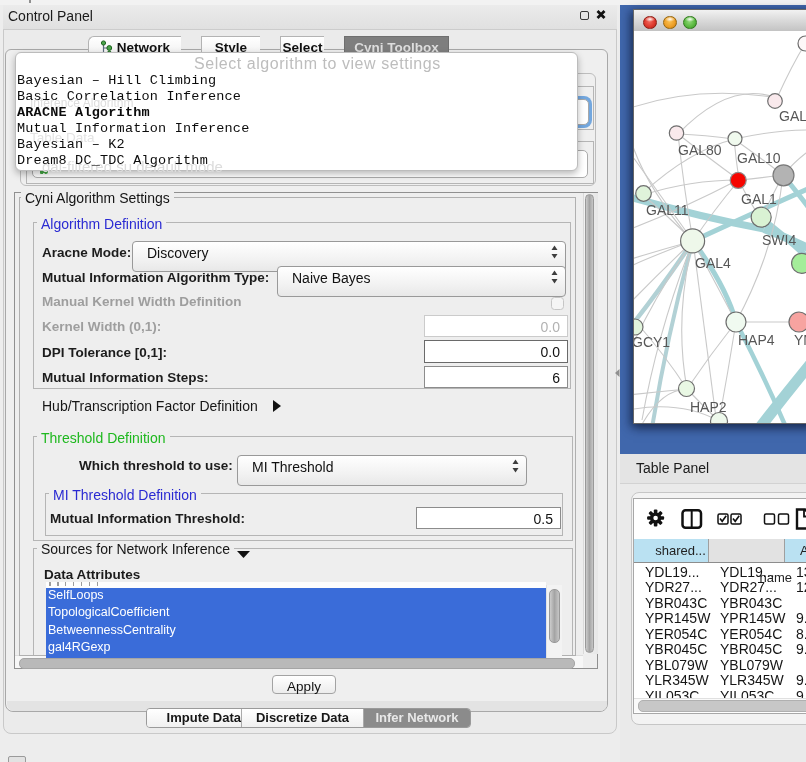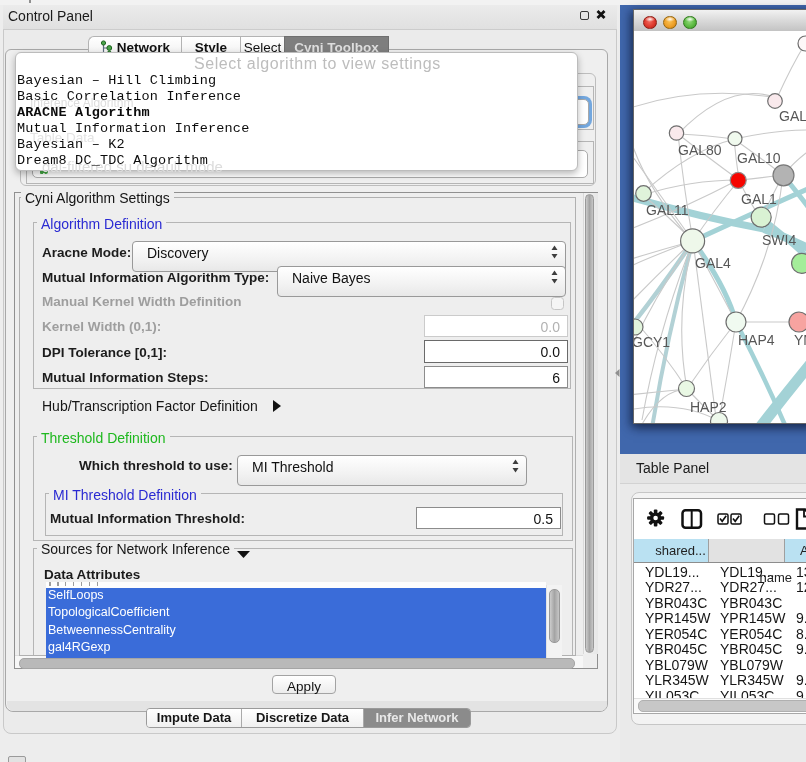--- a/index.html
+++ b/index.html
@@ -199,35 +199,35 @@
 <div class="abs" style="left:8px;top:8px;font-size:14px;color:#1b1b1b;">Control Panel</div>
 <div class="abs" style="left:580px;top:11px;width:9px;height:9px;border:1.5px solid #3a3a3a;border-radius:2px;box-sizing:border-box;"></div>
 <svg class="abs" style="left:594px;top:7px;" width="14" height="14">
   <path d="M3.5 4 L10.5 11 M10.5 4 L3.5 11" stroke="#121212" stroke-width="2.8" stroke-linecap="butt"></path>
 </svg>
 
 <div class="abs" style="left:5px;top:49px;width:603px;height:663px;background:#efefef;
   border:1px solid #a8a8a8;border-radius:6px 6px 8px 8px;box-sizing:border-box;"></div>
 <div class="abs" style="left:7px;top:701px;width:600px;height:10px;background:#e3e3e3;border-radius:0 0 7px 7px;"></div>
 
-<div class="abs" style="left:88px;top:36px;height:22px;display:flex;">
+<div class="abs" style="left:88px;top:36px;height:22px;display:flex;gap:20px;">
   <div style="width:93px;border:1px solid #b3b3b3;border-right:none;border-radius:6px 0 0 0;
     background:linear-gradient(#ffffff,#efefef);display:flex;align-items:center;justify-content:center;box-sizing:border-box;">
     <svg width="13" height="16" style="margin-right:4px;">
       <path d="M3.5 5 V13.5 M3.5 9 H8 M3.5 13.5 H8" stroke="#5a6b7a" stroke-width="1.2" fill="none"></path>
       <circle cx="3.5" cy="4" r="2.1" fill="#4aa54a" stroke="#1e641e" stroke-width="1"></circle>
       <circle cx="9.3" cy="9" r="2.4" fill="#4aa54a" stroke="#1e641e" stroke-width="1"></circle>
       <circle cx="9.3" cy="14" r="1.9" fill="#4aa54a" stroke="#1e641e" stroke-width="1"></circle>
     </svg>
     <span style="font-size:13.5px;font-weight:bold;color:#111;">Network</span>
     </div>
   <div style="width:59px;border:1px solid #b3b3b3;border-right:none;background:linear-gradient(#ffffff,#efefef);
     text-align:center;line-height:21px;font-size:13.5px;font-weight:bold;color:#111;box-sizing:border-box;">Style</div>
   <div style="width:44px;border:1px solid #b3b3b3;border-right:none;background:linear-gradient(#ffffff,#efefef);
-    text-align:center;line-height:21px;font-size:13.5px;font-weight:normal;color:#111;box-sizing:border-box;">Select</div>
+    text-align:center;line-height:21px;font-size:13.5px;font-weight:bold;color:#111;box-sizing:border-box;">Select</div>
   <div style="width:105px;border:1px solid #6f6f6f;background:#7e7e7e;
     text-align:center;line-height:21px;font-size:13.5px;font-weight:bold;color:#dedede;box-sizing:border-box;">Cyni Toolbox</div>
 </div>
 
 <div class="abs" style="left:14px;top:192px;width:584px;height:477px;border:1px solid #909090;background:#eeeeee;box-sizing:border-box;"></div>
 
 <div class="abs" style="left:583px;top:193px;width:14px;height:461px;background:linear-gradient(90deg,#f2f2f2,#e7e7e7);border-left:1px solid #dadada;"></div>
 <div class="abs thumbv" style="left:584.5px;top:194px;width:7px;height:457px;"></div>
 
 <div class="abs" style="left:15px;top:655px;width:568px;height:13px;background:#f7f7f7;border-top:1px solid #ddd;box-sizing:border-box;"></div>
@@ -307,21 +307,21 @@
 </div>
 <div class="abs" style="left:546px;top:585px;width:15px;height:73px;background:#f3f3f3;border-left:1px solid #e2e2e2;"></div>
 <div class="abs thumbv" style="left:548.5px;top:589px;width:9px;height:52px;"></div>
 
 <div class="abs" style="left:272px;top:675px;width:64px;height:19px;border:1px solid #a3a3a3;border-radius:4px;
   background:linear-gradient(#ffffff,#ececec);box-sizing:border-box;text-align:center;">
   <span style="font-size:13.5px;color:#111;position:relative;top:1px;">Apply</span></div>
 
 <div class="abs" style="left:146px;top:708px;height:18px;display:flex;border:1px solid #9a9a9a;border-radius:4px;overflow:hidden;">
   <div style="width:94px;background:linear-gradient(#ffffff,#f0f0f0);border-right:1px solid #aaaaaa;
-    text-align:center;line-height:18px;font-size:13px;font-weight:bold;color:#161616;">Impute Data</div>
+    text-align:right;line-height:18px;font-size:13px;font-weight:bold;color:#161616;">Impute Data</div>
   <div style="width:121px;background:linear-gradient(#ffffff,#f0f0f0);border-right:1px solid #aaaaaa;
     text-align:center;line-height:18px;font-size:13px;font-weight:bold;color:#161616;">Discretize Data</div>
   <div style="width:106px;background:#8b8b8b;
     text-align:center;line-height:18px;font-size:13px;font-weight:bold;color:#e8e8e8;">Infer Network</div>
 </div>
 
 <div class="abs" style="left:8px;top:756px;width:16px;height:12px;border:1.5px solid #9a9a9a;background:#e2e2e2;border-radius:2px;"></div>
 
 <svg class="abs" style="left:615px;top:369px;" width="5" height="8">
   <path d="M4.5 0 L0 4 L4.5 8 Z" fill="#8f8f8f"></path>

